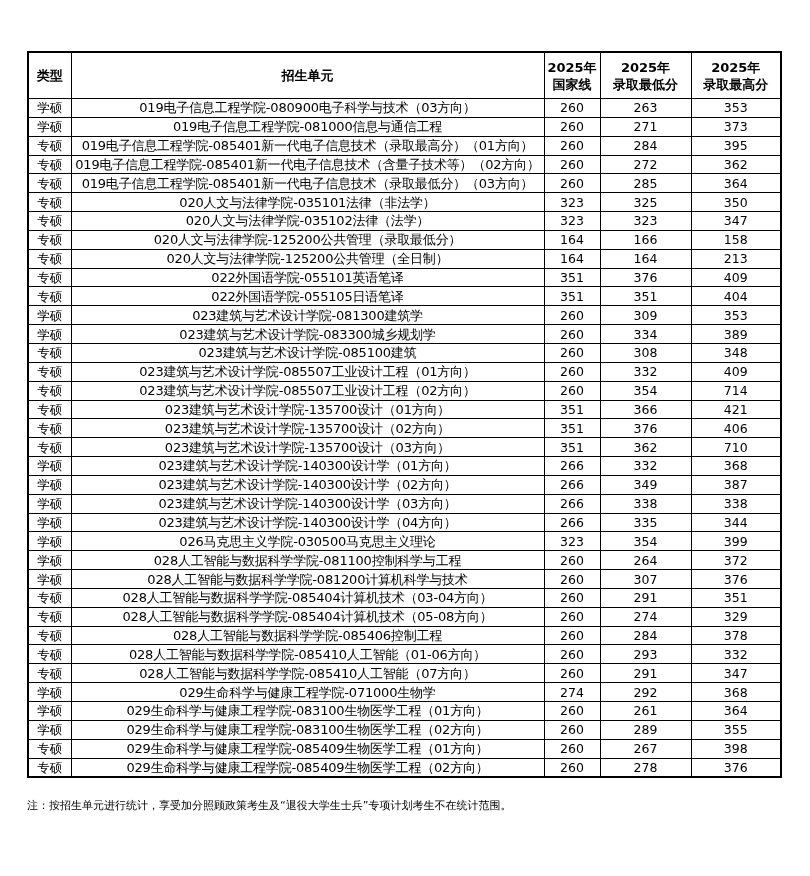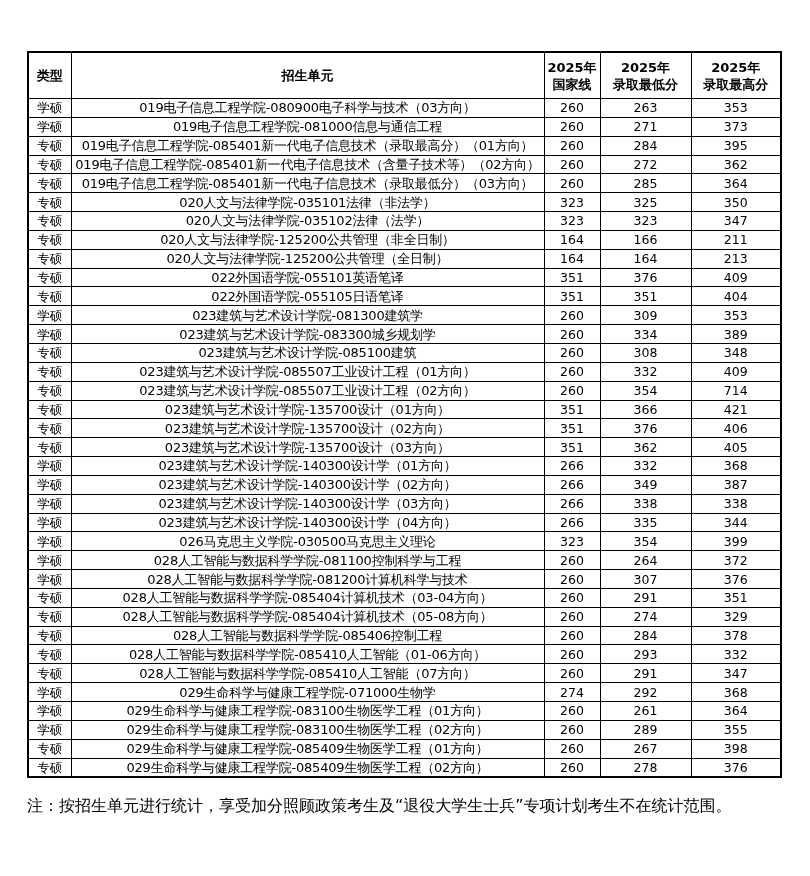--- a/index.html
+++ b/index.html
@@ -5,21 +5,21 @@
   html, body { margin: 0; padding: 0; background: #ffffff; }
   body { width: 810px; height: 876px; position: relative; overflow: hidden;
          font-family: "DejaVu Sans", "Liberation Sans", sans-serif; color: #000; }
   .wrap { position: absolute; left: 27px; top: 51px; width: 653px; }
   table { border-collapse: collapse; width: 753px; table-layout: fixed; }
   th, td { border: 1px solid #000; text-align: center; padding: 0; white-space: nowrap; overflow: hidden; }
   thead th { font-weight: bold; font-size: 13px; line-height: 17px; height: 45px; }
   tbody td { font-size: 12.5px; height: 17.85px; line-height: 17px; }
   td.unit { font-size: 13px; letter-spacing: -0.2px; }
   table { border: 2px solid #000; }
-  .note { position: absolute; left: 27px; top: 797px; font-size: 16px; line-height: 18px; white-space: nowrap; }
+  .note { position: absolute; left: 27px; top: 797px; font-size: 11px; line-height: 18px; white-space: nowrap; }
 </style>
 </head>
 <body>
 
 <div class="wrap">
   <table>
     <colgroup>
       <col style="width:43px">
       <col style="width:473px">
       <col style="width:56px">
@@ -89,24 +89,24 @@
         </tr>
         <tr>
           <td>专硕</td>
           <td class="unit">020人文与法律学院-035102法律（法学）</td>
           <td>323</td>
           <td>323</td>
           <td>347</td>
         </tr>
         <tr>
           <td>专硕</td>
-          <td class="unit">020人文与法律学院-125200公共管理（非全日制）</td>
+          <td class="unit">020人文与法律学院-125200公共管理（录取最低分）</td>
           <td>164</td>
           <td>166</td>
-          <td>211</td>
+          <td>158</td>
         </tr>
         <tr>
           <td>专硕</td>
           <td class="unit">020人文与法律学院-125200公共管理（全日制）</td>
           <td>164</td>
           <td>164</td>
           <td>213</td>
         </tr>
         <tr>
           <td>专硕</td>
@@ -169,21 +169,21 @@
           <td class="unit">023建筑与艺术设计学院-135700设计（02方向）</td>
           <td>351</td>
           <td>376</td>
           <td>406</td>
         </tr>
         <tr>
           <td>专硕</td>
           <td class="unit">023建筑与艺术设计学院-135700设计（03方向）</td>
           <td>351</td>
           <td>362</td>
-          <td>405</td>
+          <td>710</td>
         </tr>
         <tr>
           <td>学硕</td>
           <td class="unit">023建筑与艺术设计学院-140300设计学（01方向）</td>
           <td>266</td>
           <td>332</td>
           <td>368</td>
         </tr>
         <tr>
           <td>学硕</td>

